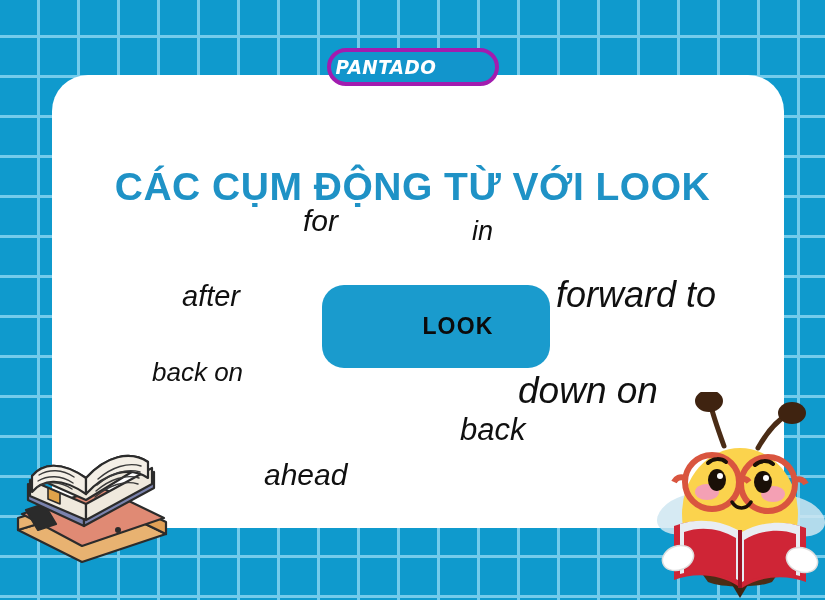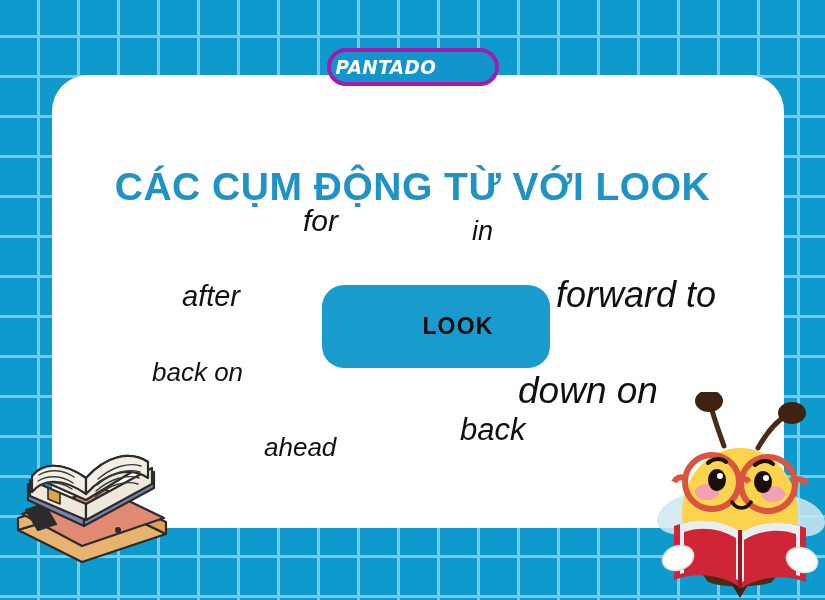--- a/index.html
+++ b/index.html
@@ -163,21 +163,21 @@
   </div>
 
   <div id="phrase-layer">
       <div class="phrase" style="left: 303px; top: 204px; font-size: 30px;">for</div>
       <div class="phrase" style="left: 472px; top: 216px; font-size: 27px;">in</div>
       <div class="phrase" style="left: 556px; top: 274px; font-size: 36px;">forward to</div>
       <div class="phrase" style="left: 182px; top: 280px; font-size: 29px;">after</div>
       <div class="phrase" style="left: 518px; top: 328px; font-size: 37px; margin-top: 42px;">down on</div>
       <div class="phrase" style="left: 152px; top: 357px; font-size: 26px; text-align: right;">back on</div>
       <div class="phrase" style="left: 460px; top: 412px; font-size: 31px;">back</div>
-      <div class="phrase" style="left: 264px; top: 432px; font-size: 26px;">ahead</div>
+      <div class="phrase" style="left: 264px; top: 458px; font-size: 30px;">ahead</div>
     </div>
 
   <div id="books">
     <svg viewBox="0 0 170 130" width="170" height="130">
 
       <g stroke="#2b2b2b" stroke-width="2.2" stroke-linejoin="round">
         <path d="M10,92 L74,124 L158,96 L96,66 Z" fill="#e8b271"></path>
         <path d="M10,92 L10,80 L96,54 L96,66 Z" fill="#e8b271"></path>
         <path d="M96,66 L158,96 L158,84 L96,54 Z" fill="#e0a057"></path>
 

